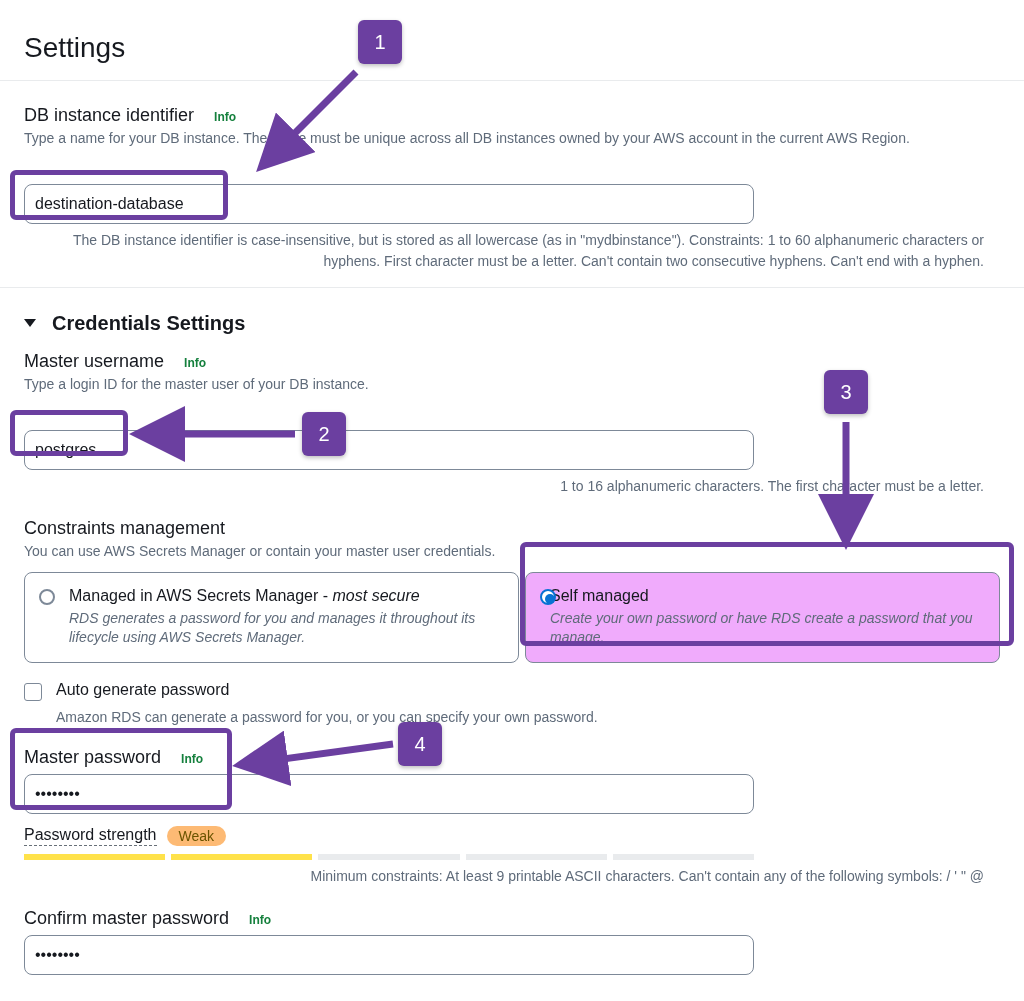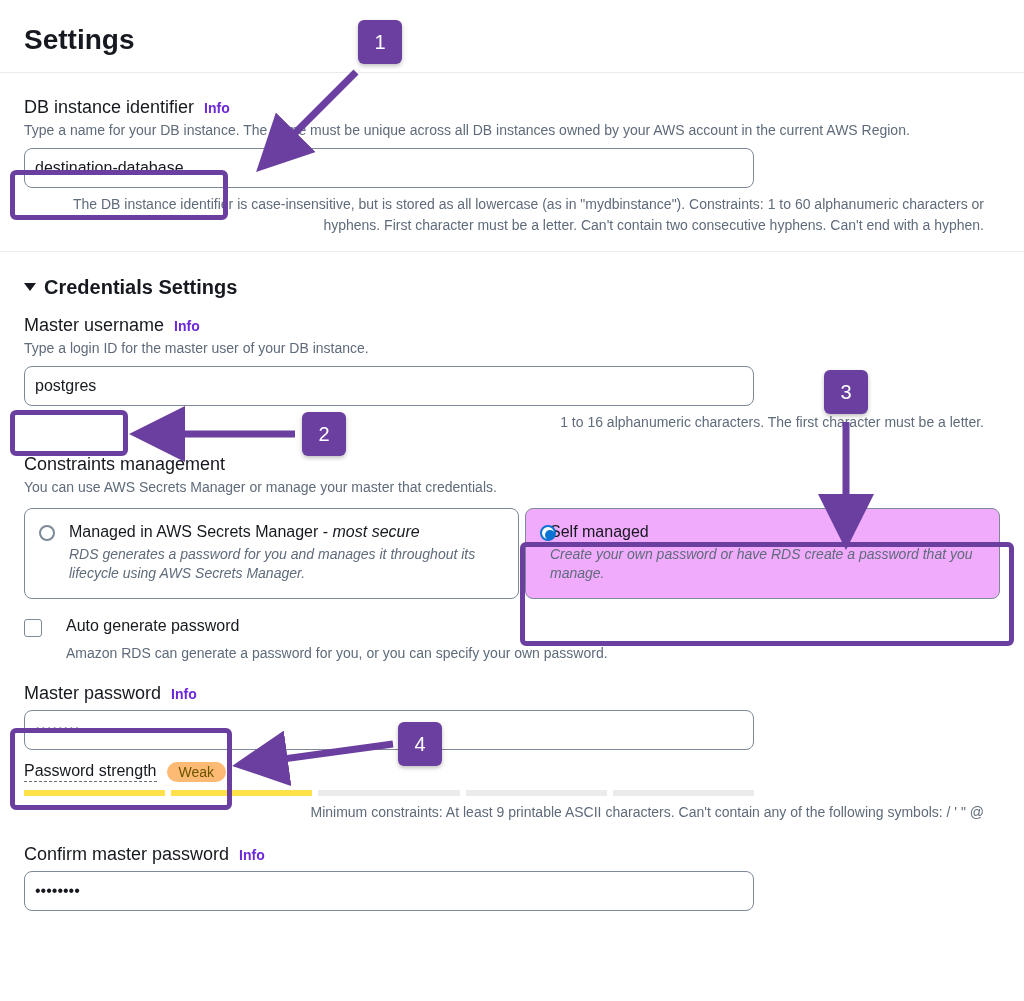--- a/index.html
+++ b/index.html
@@ -11,43 +11,43 @@
     background: #ffffff;
     width: 1024px;
     position: relative;
   }
   .page {
     padding: 24px 24px 40px 24px;
     position: relative;
   }
   h1.settings-title {
     font-size: 28px;
-    font-weight: 700;
-    margin: 0 0 8px 0;
+    font-weight: 400;
+    margin: 8px 0 8px 0;
   }
   .divider {
     border: 0;
     border-top: 1px solid #e9ebed;
     margin: 16px -24px 24px -24px;
   }
   .field-label-row {
     display: flex;
     align-items: baseline;
-    gap: 10px;
+    gap: 20px;
     margin-bottom: 2px;
   }
   .field-label {
     font-size: 18px;
     font-weight: 400;
     color: #16191f;
   }
   .info-link {
-    color: #6d28d9;
+    color: #15803d;
     font-weight: 700;
-    font-size: 14px;
+    font-size: 12px;
     cursor: pointer;
   }
   .help-text {
     font-size: 14px;
     color: #5f6b7a;
     line-height: 1.45;
     margin: 2px 0 8px 0;
     max-width: 960px;
   }
   .constraint-text {
@@ -60,25 +60,26 @@
   }
   input.text-input {
     width: 730px;
     height: 40px;
     border: 1px solid #7d8998;
     border-radius: 8px;
     padding: 6px 10px;
     font-size: 16px;
     color: #16191f;
     background: #fff;
+    margin-top: 28px;
   }
   .section-header-row {
     display: flex;
     align-items: center;
-    gap: 8px;
+    gap: 16px;
     margin-bottom: 16px;
     cursor: pointer;
   }
   .caret-down {
     width: 0; height: 0;
     border-left: 6px solid transparent;
     border-right: 6px solid transparent;
     border-top: 8px solid #16191f;
   }
   .section-title {
@@ -137,21 +138,21 @@
   .radio-desc {
     font-size: 14px;
     color: #5f6b7a;
     margin-top: 4px;
     line-height: 1.4;
     font-style: italic;
   }
   .checkbox-row {
     display: flex;
     align-items: flex-start;
-    gap: 24px;
+    gap: 14px;
     margin-top: 18px;
   }
   .checkbox-box {
     width: 18px; height: 18px;
     border: 1px solid #7d8998;
     border-radius: 3px;
     margin-top: 2px;
     background: #fff;
   }
   .checkbox-labels .cb-label { font-size: 16px; color: #16191f; }
@@ -252,21 +253,21 @@
     <span class="field-label">Master username</span>
     <span class="info-link">Info</span>
   </div>
   <div class="help-text">Type a login ID for the master user of your DB instance.</div>
   <input class="text-input" type="text" value="postgres" style="">
   <div class="constraint-text">1 to 16 alphanumeric characters. The first character must be a letter.</div>
 
   
   <div class="mt-22">
     <div class="sub-label">Constraints management</div>
-    <div class="help-text" style="margin-bottom:0">You can use AWS Secrets Manager or manage your master that credentials.</div>
+    <div class="help-text" style="margin-bottom:0">You can use AWS Secrets Manager or contain your master user credentials.</div>
     <div class="radio-row">
       <div class="radio-card">
         <div class="radio-circle"></div>
         <div class="radio-title">
           <span>Managed in AWS Secrets Manager - </span><span class="em">most secure</span>
         </div>
         <div class="radio-desc">RDS generates a password for you and manages it throughout its lifecycle using AWS Secrets Manager.</div>
       </div>
       <div class="radio-card selected">
         <div class="radio-circle"></div>

